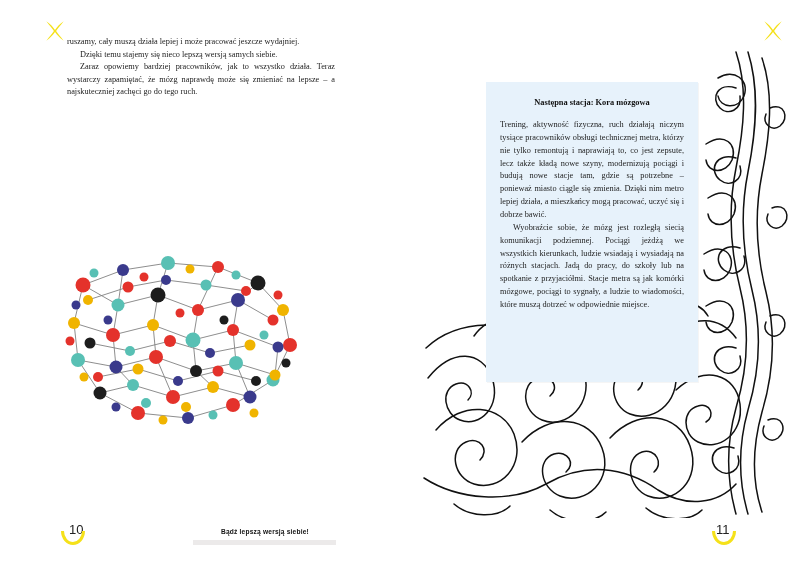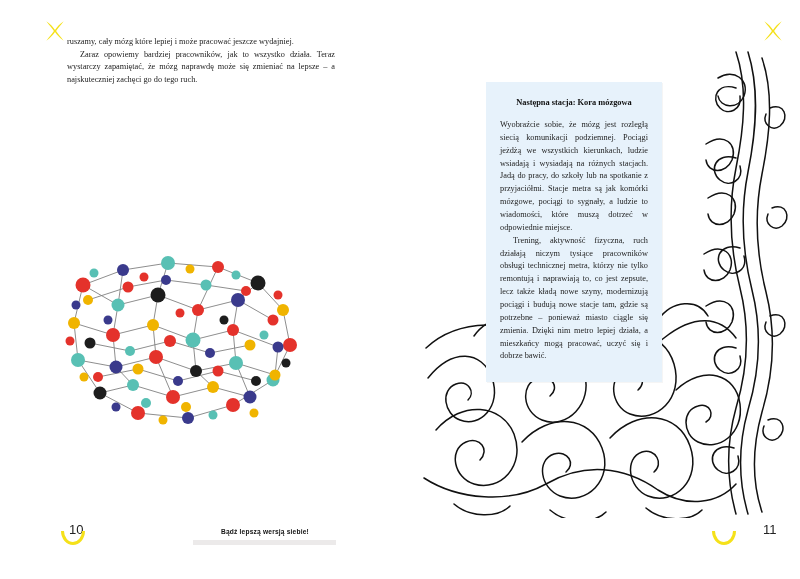--- a/index.html
+++ b/index.html
@@ -76,21 +76,21 @@
     width: 375px;
     height: 470px;
     pointer-events: none;
   }
   .ornament svg { width: 100%; height: 100%; display: block; }
 
   .blue-box {
     position: absolute;
     left: 486px;
     top: 82px;
-    width: 176px;
+    width: 212px;
     min-height: 300px;
     background: #e7f2fb;
     padding: 12px 14px 2px 14px;
     box-sizing: border-box;
     box-shadow: 1px 1px 0 rgba(0,0,0,0.04);
   }
   .blue-box-title {
     font-size: 8.4px;
     font-weight: bold;
     text-align: center;
@@ -107,21 +107,21 @@
   .blue-box-body p + p { text-indent: 13px; }
 
   
   .folio {
     position: absolute;
     font-size: 13px;
     color: #222;
     font-family: "Liberation Sans", sans-serif;
   }
   .folio-left { left: 69px; top: 522px; }
-  .folio-right { left: 716px; top: 522px; margin-left: 47px; }
+  .folio-right { left: 716px; top: 522px; }
 
   .smile {
     position: absolute;
     width: 24px;
     height: 16px;
     overflow: hidden;
   }
   .smile::after {
     content: "";
     position: absolute;
@@ -167,21 +167,22 @@
   </div>
   <div class="star star-tr">
     <svg viewBox="0 0 24 24" aria-hidden="true">
       <path d="M4 3 C8 6 10 8 12 11 C14 8 16 6 20 3 C17 7 15 9 13 12 C15 15 17 17 20 21 C16 18 14 16 12 13 C10 16 8 18 4 21 C7 17 9 15 11 12 C9 9 7 7 4 3 Z" fill="#f5e11a"></path>
     </svg>
   </div>
 
   <div class="page-left">
 
     <div class="text-col-left">
-      <p>ruszamy, cały mózg które lepiej i może pracować jeszcze wydajniej.</p>
+      <p>ruszamy, cały muszą działa lepiej i może pracować jeszcze wydajniej.</p>
+      <p>Dzięki temu stajemy się nieco lepszą wersją samych siebie.</p>
       <p>Zaraz opowiemy bardziej pracowników, jak to wszystko działa. Teraz wystarczy zapamiętać, że mózg naprawdę może się zmieniać na lepsze – a najskuteczniej zachęci go do tego ruch.</p>
     </div>
 
     <div class="brain-wrap">
       <svg viewBox="0 0 300 230" aria-hidden="true">
         <g stroke="#6b6b6b" stroke-width="0.9" fill="none" opacity="0.85">
           <path d="M55 60 L95 45 L140 38 L190 42 L230 58 L255 85 L262 120 L245 155 L205 180 L160 193 L110 188 L72 168 L50 135 L46 98 Z"></path>
           <path d="M55 60 L90 80 L130 70 L170 85 L210 75 L245 95"></path>
           <path d="M46 98 L85 110 L125 100 L165 115 L205 105 L250 122"></path>
           <path d="M50 135 L88 142 L128 132 L168 146 L208 138 L247 150"></path>
@@ -322,21 +323,21 @@
         <path d="M286 206 C304 194 318 206 312 222 C306 236 288 236 286 222"></path>
         <path d="M288 258 C306 246 320 258 314 274 C308 288 290 288 288 274"></path>
         <path d="M300 30 C316 20 332 32 326 48 C320 62 302 60 300 48"></path>
       </g>
     </svg>
   </div>
 
   <div class="blue-box">
     <div class="blue-box-title">Następna stacja: Kora mózgowa</div>
     <div class="blue-box-body">
+      <p>Trening, aktywność fizyczna, ruch działają niczym tysiące pracowników obsługi technicznej metra, którzy nie tylko remontują i naprawiają to, co jest zepsute, lecz także kładą nowe szyny, modernizują pociągi i budują nowe stacje tam, gdzie są potrzebne – ponieważ miasto ciągle się zmienia. Dzięki nim metro lepiej działa, a mieszkańcy mogą pracować, uczyć się i dobrze bawić.</p>
       <p>Wyobraźcie sobie, że mózg jest rozległą siecią komunikacji podziemnej. Pociągi jeżdżą we wszystkich kierunkach, ludzie wsiadają i wysiadają na różnych stacjach. Jadą do pracy, do szkoły lub na spotkanie z przyjaciółmi. Stacje metra są jak komórki mózgowe, pociągi to sygnały, a ludzie to wiadomości, które muszą dotrzeć w odpowiednie miejsce.</p>
-      <p>Trening, aktywność fizyczna, ruch działają niczym tysiące pracowników obsługi technicznej metra, którzy nie tylko remontują i naprawiają to, co jest zepsute, lecz także kładą nowe szyny, modernizują pociągi i budują nowe stacje tam, gdzie są potrzebne – ponieważ miasto ciągle się zmienia. Dzięki nim metro lepiej działa, a mieszkańcy mogą pracować, uczyć się i dobrze bawić.</p>
     </div>
   </div>
 
   <div class="folio folio-right">11</div>
   <div class="smile smile-right"></div>
 
 </div>
 
 </body></html>

